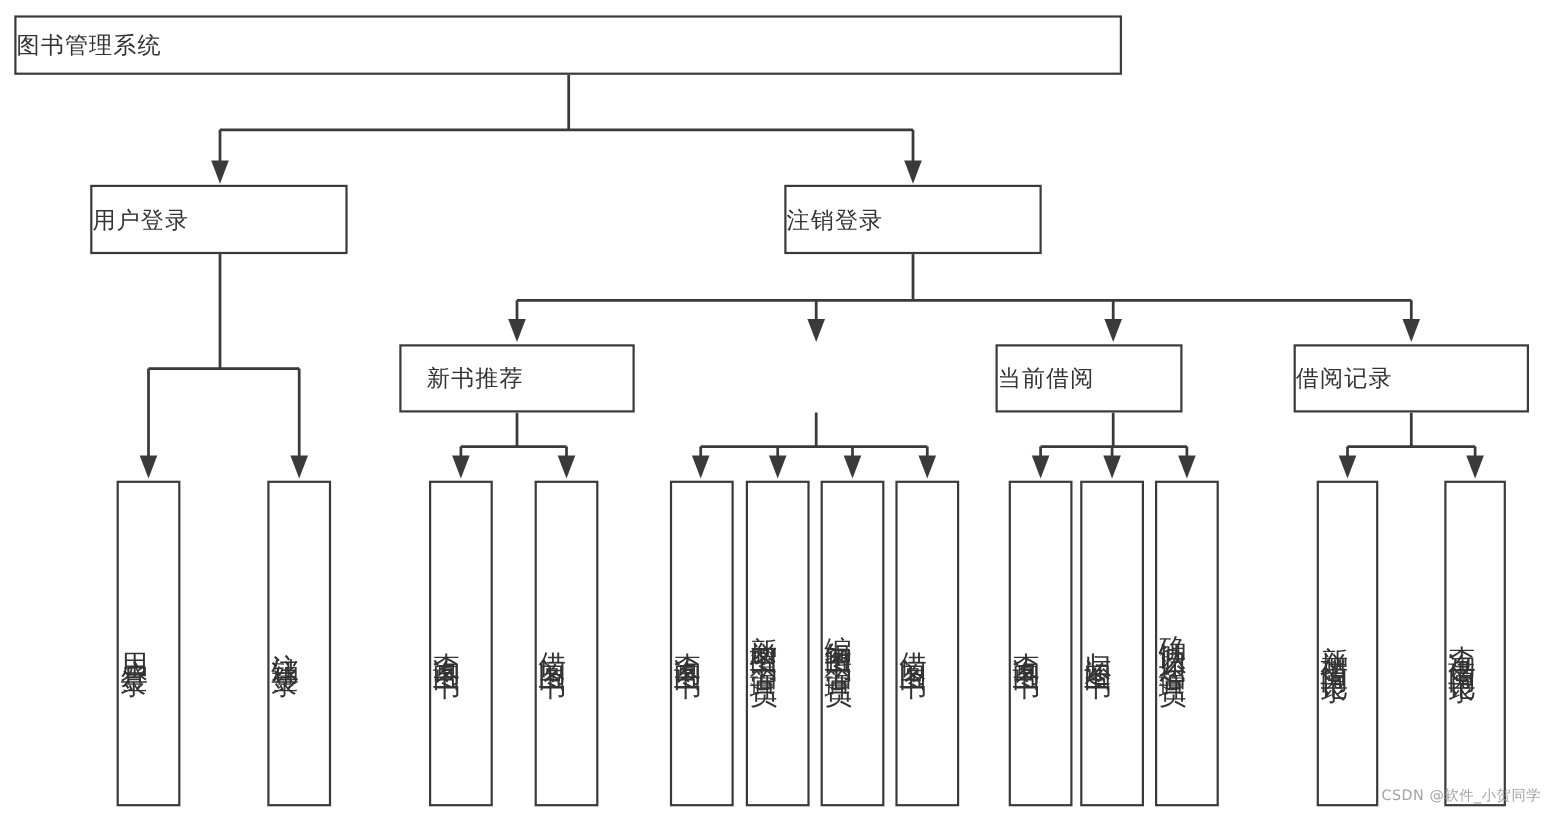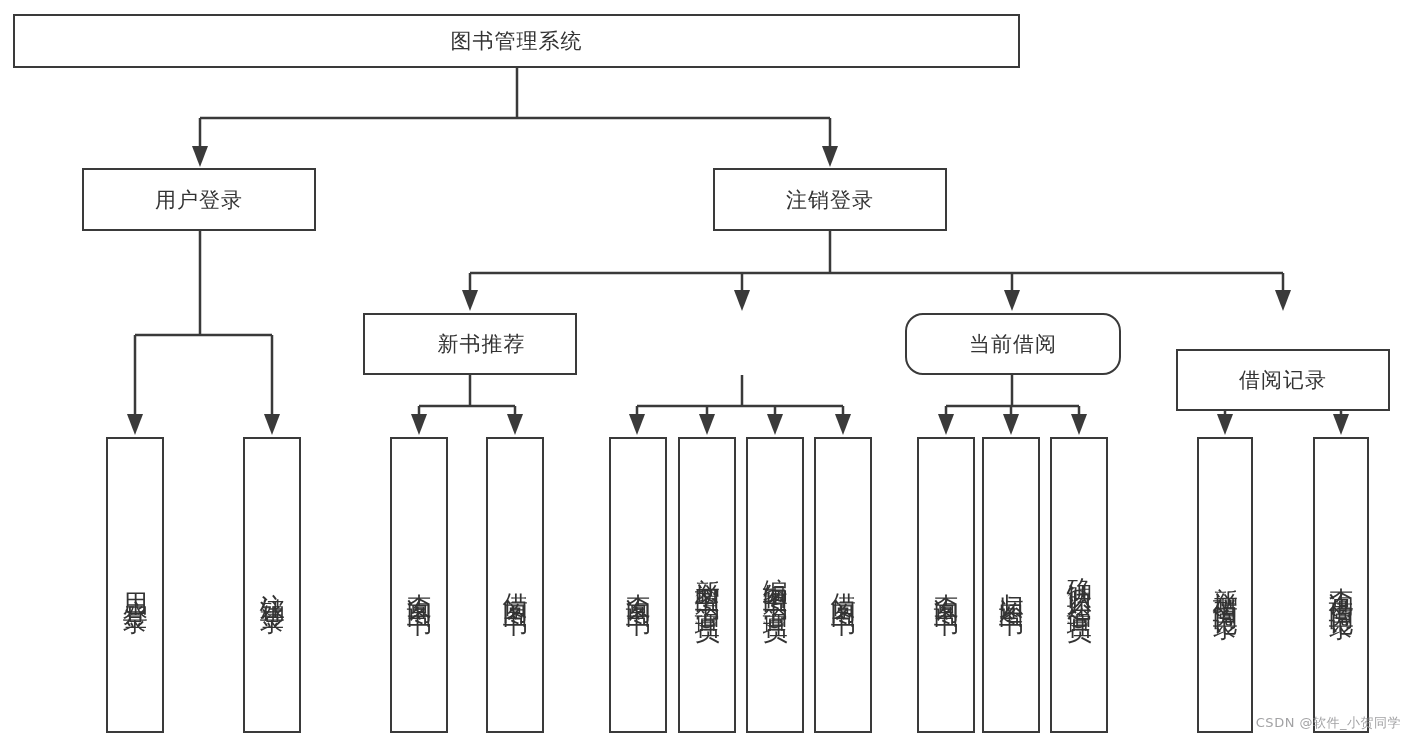--- a/index.html
+++ b/index.html
@@ -16,21 +16,20 @@
     left: 0; top: 0;
     z-index: 0;
   }
   .node {
     position: absolute;
     box-sizing: border-box;
     background: #ffffff;
     border: 2.5px solid #3a3a3a;
     display: flex;
     align-items: center;
-    justify-content: center;
     color: #333333;
     z-index: 1;
   }
   .h-label {
     font-size: 21px;
     letter-spacing: 1px;
     white-space: nowrap;
   }
   .leaf { top: 437px; height: 296px; }
   .v-label {
@@ -115,24 +114,24 @@
   <div class="node" style="left:82px; top:168px; width:234px; height:63px;">
     <span class="h-label">用户登录</span>
   </div>
   <div class="node" style="left:713px; top:168px; width:234px; height:63px;">
     <span class="h-label">注销登录</span>
   </div>
 
   <div class="node" style="left:363px; top:313px; width:214px; height:62px;padding-left:23px;">
     <span class="h-label">新书推荐</span>
   </div>
-  <div class="node" style="left:905px; top:313px; width:216px; height:62px;border-radius:18px;">
+  <div class="node" style="left:905px; top:313px; width:170px; height:62px;">
     <span class="h-label">当前借阅</span>
   </div>
-  <div class="node" style="left:1176px; top:313px; width:214px; height:62px;margin-top:36px;">
+  <div class="node" style="left:1176px; top:313px; width:214px; height:62px;">
     <span class="h-label">借阅记录</span>
   </div>
 
   <div class="node leaf" style="left:106px; width:58px;">
     <span class="v-label">用户登录</span>
   </div>
   <div class="node leaf" style="left:243px; width:58px;">
     <span class="v-label">注销登录</span>
   </div>
 

